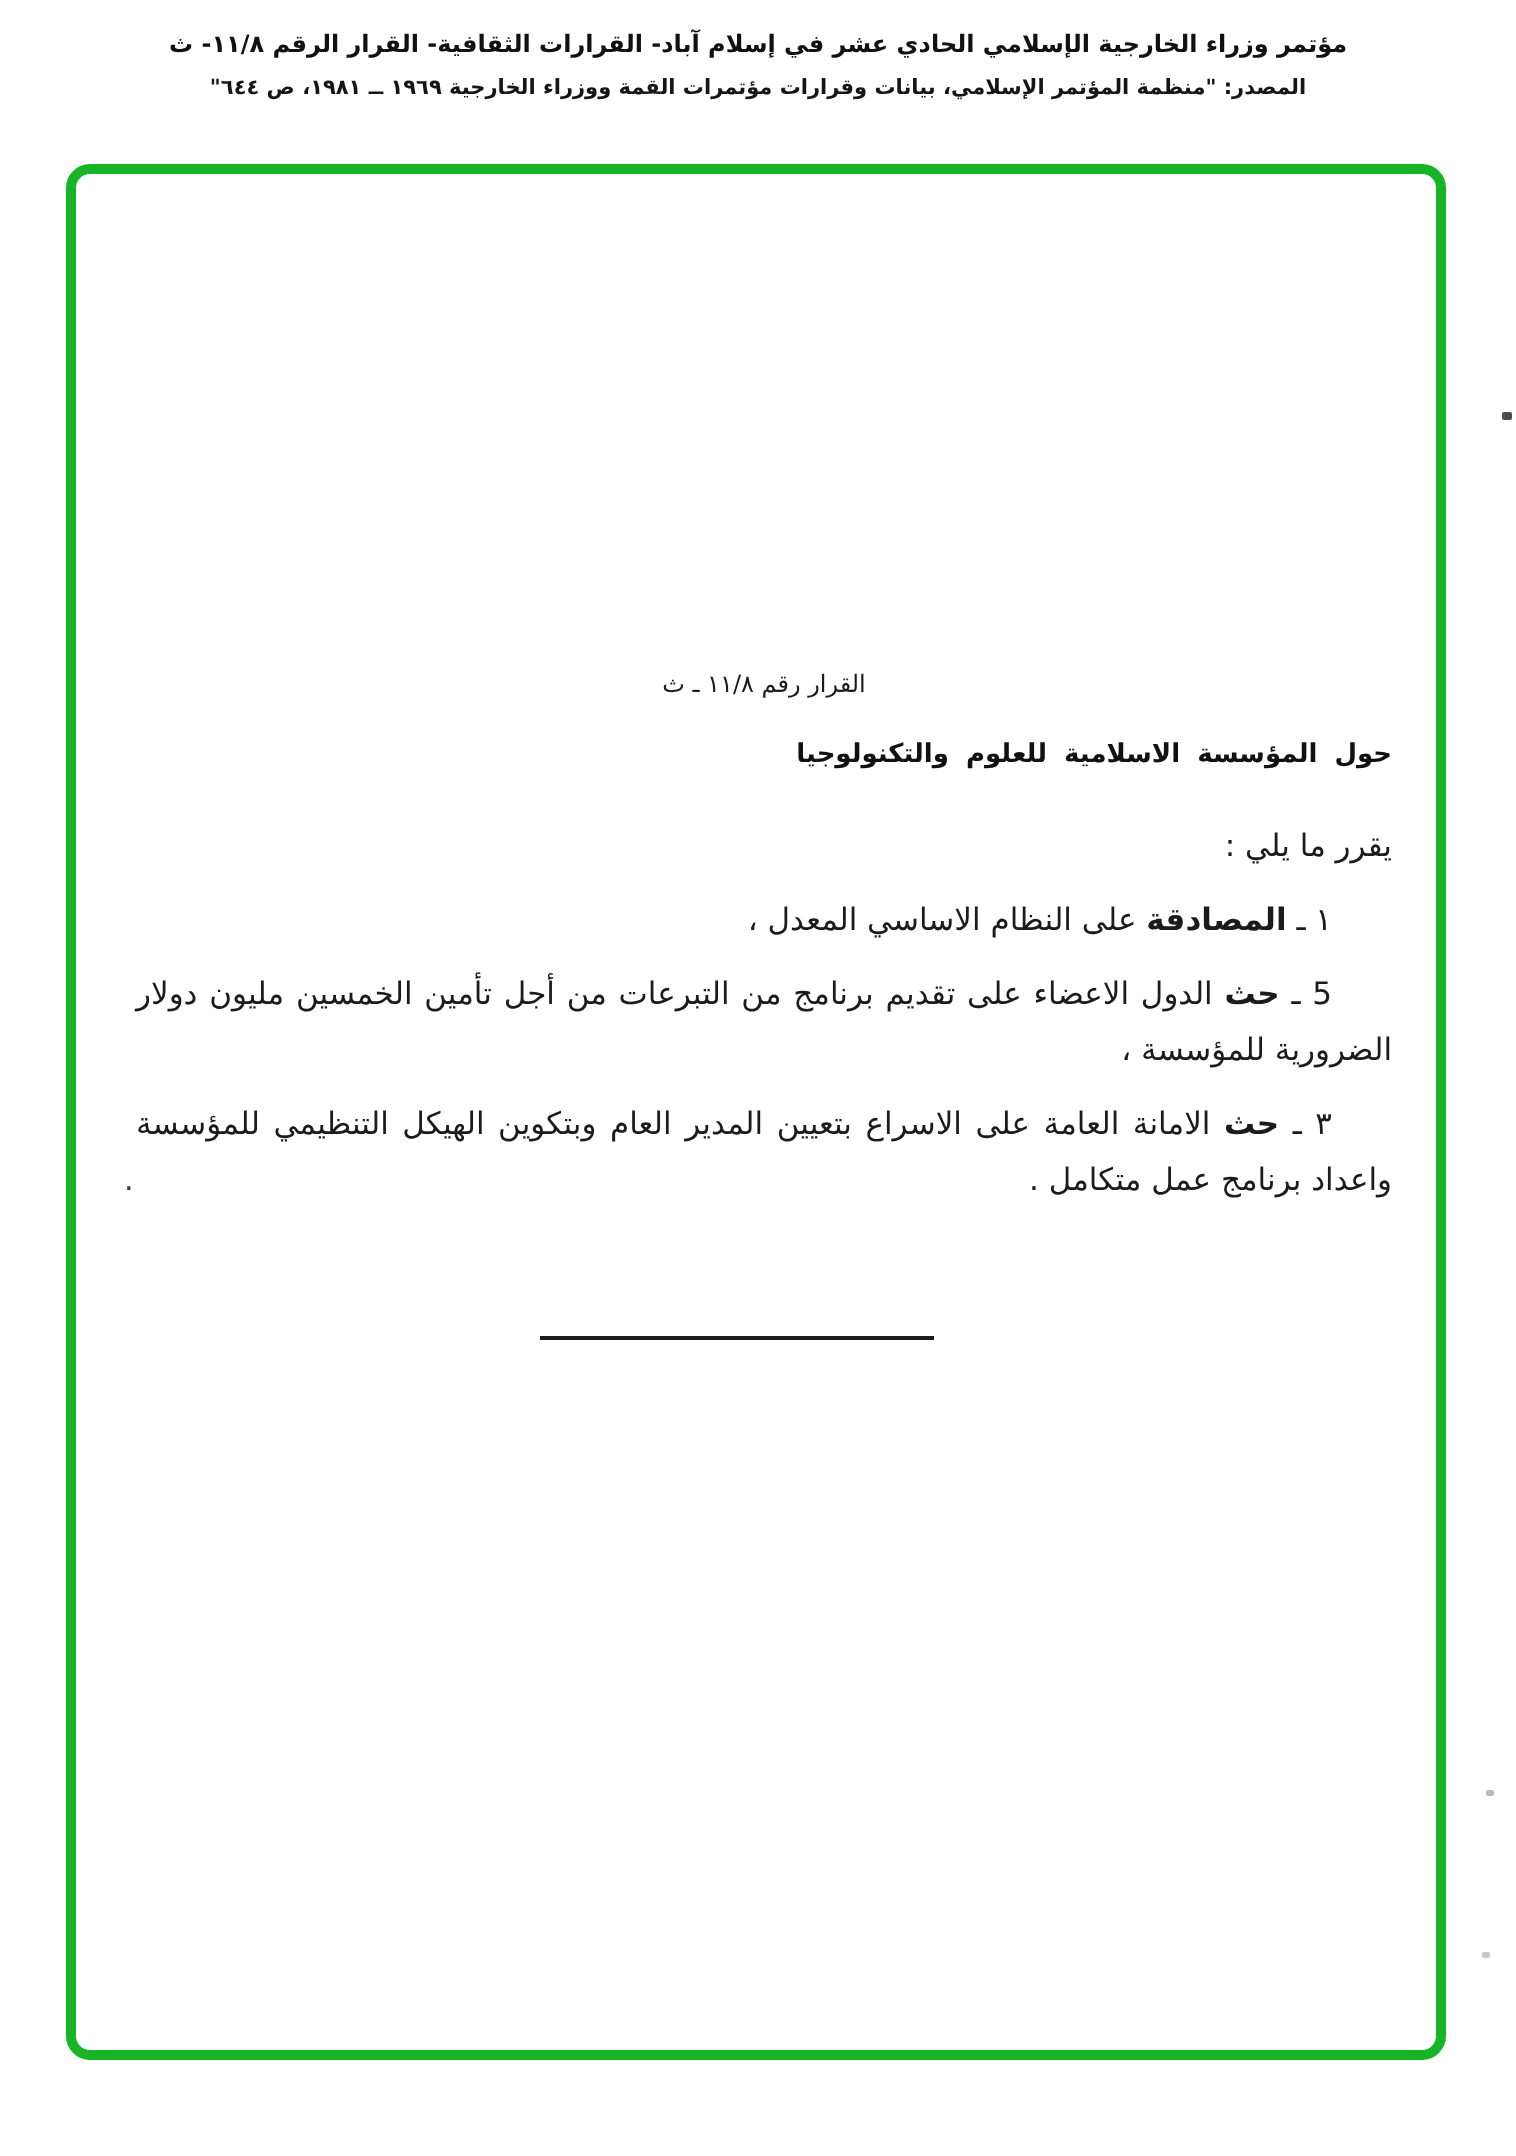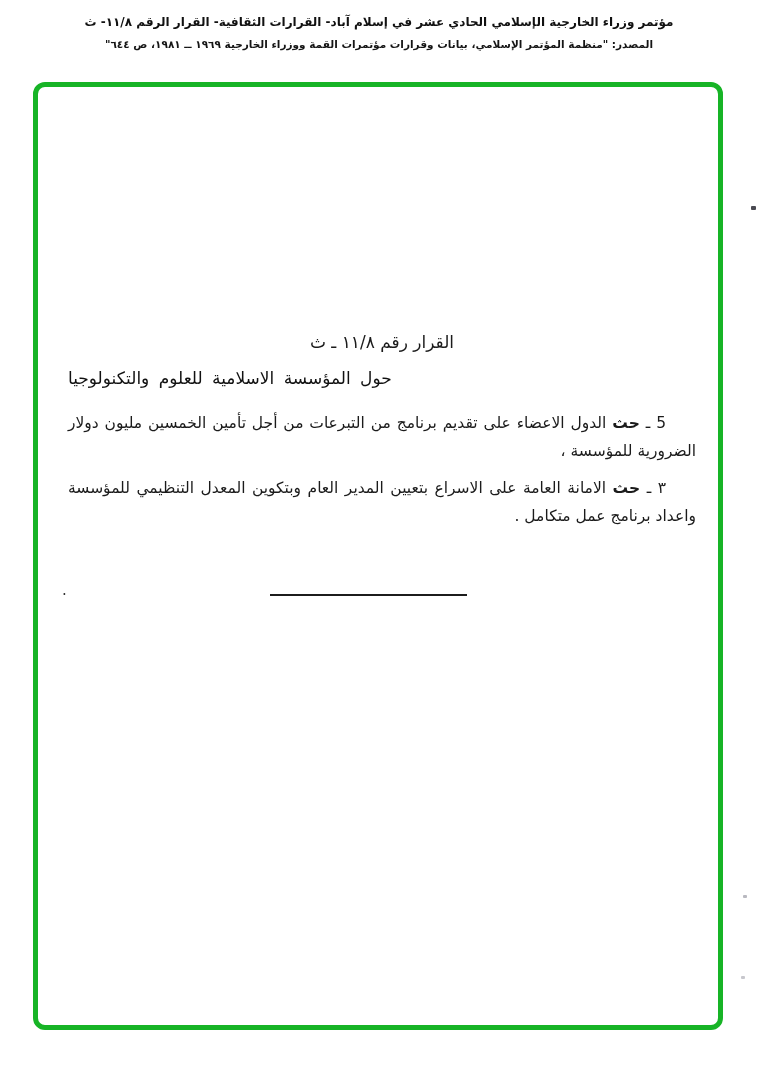--- a/index.html
+++ b/index.html
@@ -32,25 +32,25 @@
     border-radius:12px;
     background:#ffffff;
   }
   
   .doc{
     position:absolute;left:68px;top:328px;width:628px;
     direction:rtl;text-align:justify;
     font-size:15.5px;line-height:28px;color:#1b1b1b;
   }
   .res-num{
-    text-align:center;margin:0 0 8px 0;font-size:17px;
+    text-align:center;margin:0 0 8px 0;font-size:12px;
   }
   .doc-title{
-    text-align:left;margin:0 0 17px 0;
-    font-size:17px;font-weight:400;word-spacing:4px;color:#111;
+    text-align:right;margin:0 0 17px 0;
+    font-size:13px;font-weight:700;word-spacing:4px;color:#111;
   }
   .para{margin:0 0 13px 0;text-indent:35px;}
   .para.no-indent{text-indent:0;margin-bottom:9px;}
   .item{margin:0 0 9px 0;text-indent:30px;}
   .item:last-of-type{margin-bottom:0;}
   .b{font-weight:700;}
   .divider{
     width:197px;height:2px;background:#1c1c1c;
     margin:64px 0 0 0;margin-left:202px;margin-right:229px;
   }
@@ -77,28 +77,32 @@
   <div class="frame"></div>
 
   <div class="doc">
 
     <p class="res-num">القرار رقم ١١/٨ ـ ث</p>
 
     <p class="doc-title">حول المؤسسة الاسلامية للعلوم والتكنولوجيا</p>
 
 
 
+    <p class="para no-indent">يقرر ما يلي :</p>
 
+    <p class="item">
+      <span>١ ـ </span><span class="b">المصادقة</span><span> على النظام الاساسي المعدل ،</span>
+    </p>
 
     <p class="item">
       <span>5 ـ </span><span class="b">حث</span><span> الدول الاعضاء على تقديم برنامج من التبرعات من أجل تأمين الخمسين مليون دولار الضرورية للمؤسسة ،</span>
     </p>
 
     <p class="item">
-      <span>٣ ـ </span><span class="b">حث</span><span> الامانة العامة على الاسراع بتعيين المدير العام وبتكوين المعدل التنظيمي للمؤسسة واعداد برنامج عمل متكامل .</span>
+      <span>٣ ـ </span><span class="b">حث</span><span> الامانة العامة على الاسراع بتعيين المدير العام وبتكوين الهيكل التنظيمي للمؤسسة واعداد برنامج عمل متكامل .</span>
     </p>
 
     <div class="divider"></div>
   </div>
 
   <div class="stray-dot">.</div>
   <div class="speck speck1"></div>
   <div class="speck speck2"></div>
   <div class="speck speck3"></div>
 

